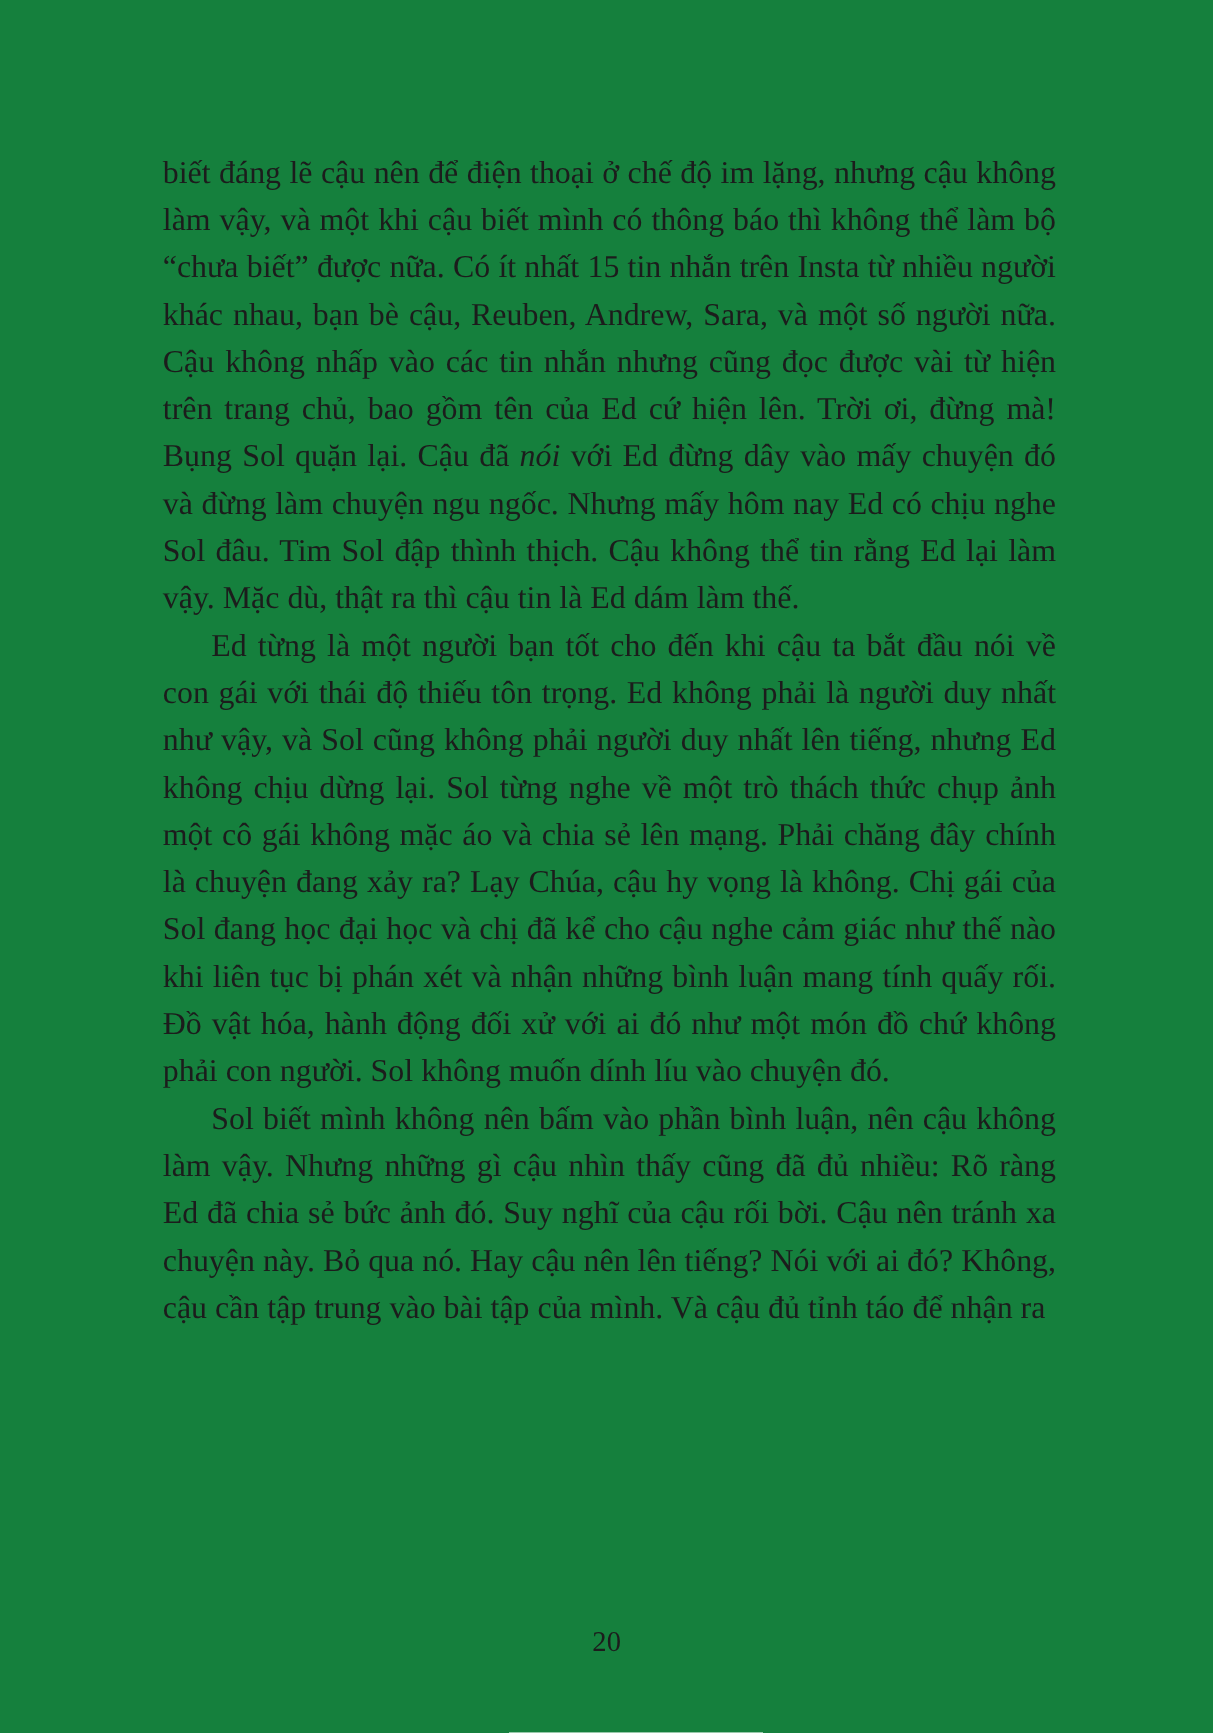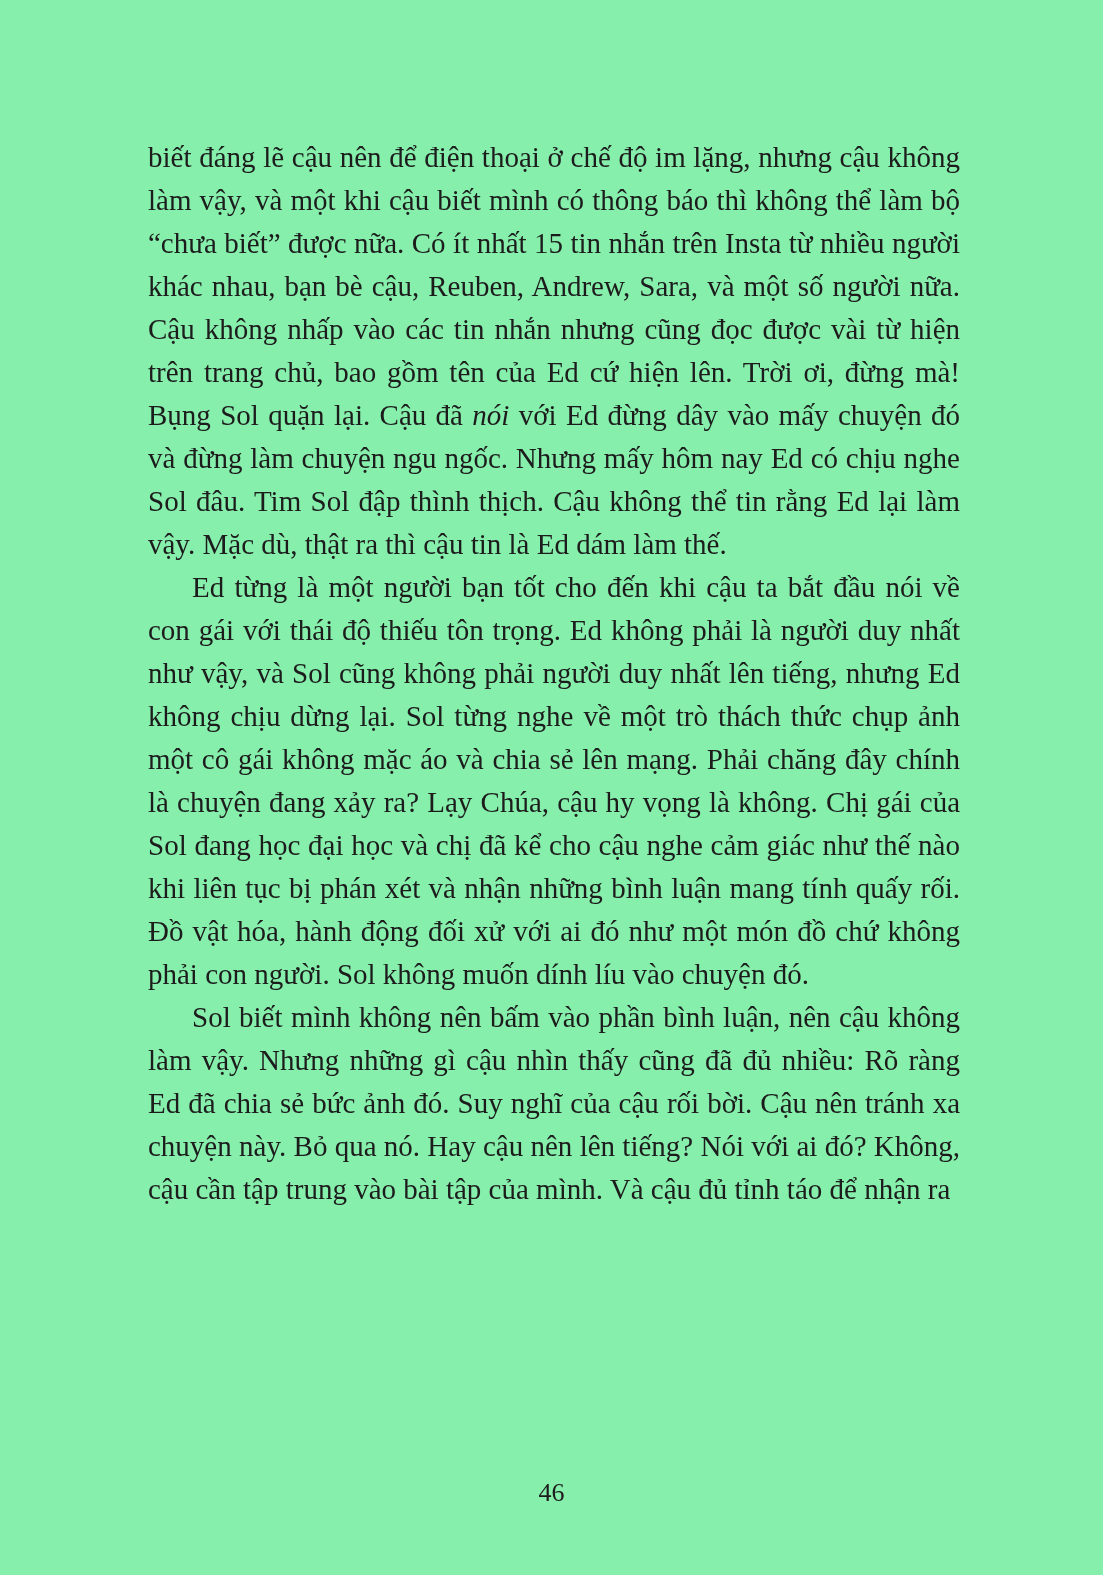--- a/index.html
+++ b/index.html
@@ -4,21 +4,21 @@
 <style>
   html, body {
     margin: 0;
     padding: 0;
     background: #ffffff;
   }
   .page {
     position: relative;
     width: 1103px;
     height: 1575px;
-    background: #86efac;
+    background: #15803d;
     font-family: "Liberation Serif", "DejaVu Serif", serif;
     color: #1c1c1c;
     overflow: hidden;
   }
   .text-block {
     position: absolute;
     left: 148px;
     top: 136px;
     width: 812px;
     font-size: 29px;
@@ -47,14 +47,14 @@
 </style>
 </head>
 <body>
 
 <div class="page">
   <div class="text-block">
     <p><span>biết đáng lẽ cậu nên để điện thoại ở chế độ im lặng, nhưng cậu không làm vậy, và một khi cậu biết mình có thông báo thì không thể làm bộ “chưa biết” được nữa. Có ít nhất 15 tin nhắn trên Insta từ nhiều người khác nhau, bạn bè cậu, Reuben, Andrew, Sara, và một số người nữa. Cậu không nhấp vào các tin nhắn nhưng cũng đọc được vài từ hiện trên trang chủ, bao gồm tên của Ed cứ hiện lên. Trời ơi, đừng mà! Bụng Sol quặn lại. Cậu đã </span><em>nói</em><span> với Ed đừng dây vào mấy chuyện đó và đừng làm chuyện ngu ngốc. Nhưng mấy hôm nay Ed có chịu nghe Sol đâu. Tim Sol đập thình thịch. Cậu không thể tin rằng Ed lại làm vậy. Mặc dù, thật ra thì cậu tin là Ed dám làm thế.</span></p>
     <p class="indented">Ed từng là một người bạn tốt cho đến khi cậu ta bắt đầu nói về con gái với thái độ thiếu tôn trọng. Ed không phải là người duy nhất như vậy, và Sol cũng không phải người duy nhất lên tiếng, nhưng Ed không chịu dừng lại. Sol từng nghe về một trò thách thức chụp ảnh một cô gái không mặc áo và chia sẻ lên mạng. Phải chăng đây chính là chuyện đang xảy ra? Lạy Chúa, cậu hy vọng là không. Chị gái của Sol đang học đại học và chị đã kể cho cậu nghe cảm giác như thế nào khi liên tục bị phán xét và nhận những bình luận mang tính quấy rối. Đồ vật hóa, hành động đối xử với ai đó như một món đồ chứ không phải con người. Sol không muốn dính líu vào chuyện đó.</p>
     <p class="indented">Sol biết mình không nên bấm vào phần bình luận, nên cậu không làm vậy. Nhưng những gì cậu nhìn thấy cũng đã đủ nhiều: Rõ ràng Ed đã chia sẻ bức ảnh đó. Suy nghĩ của cậu rối bời. Cậu nên tránh xa chuyện này. Bỏ qua nó. Hay cậu nên lên tiếng? Nói với ai đó? Không, cậu cần tập trung vào bài tập của mình. Và cậu đủ tỉnh táo để nhận ra</p>
   </div>
-  <div class="page-number">46</div>
+  <div class="page-number">20</div>
 </div>
 
 </body></html>

